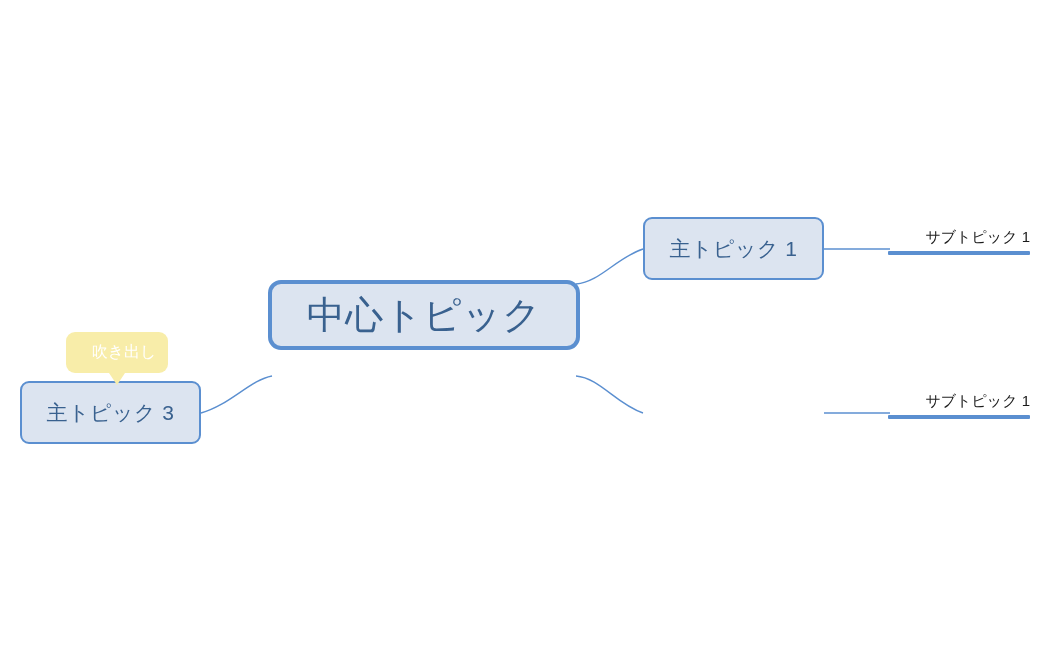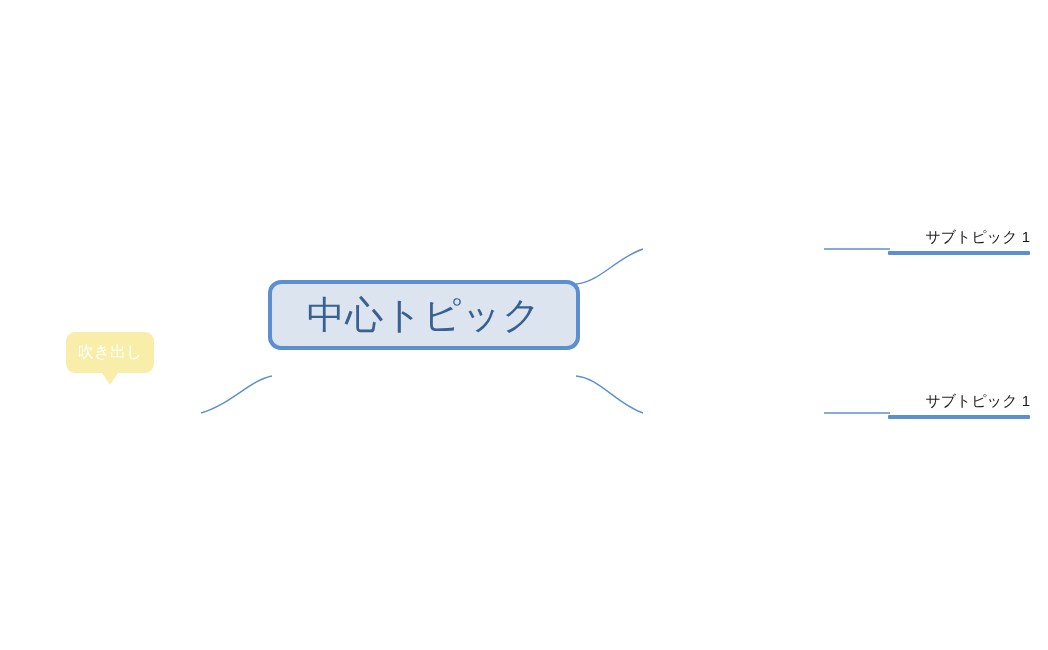--- a/index.html
+++ b/index.html
@@ -94,20 +94,21 @@
     position: absolute;
     left: 66px;
     top: 332px;
     width: 88px;
     height: 41px;
     background: #f8eda9;
     border-radius: 9px;
     display: flex;
     align-items: center;
     justify-content: center;
+    padding-left: 14px;
   }
   #callout-text {
     font-size: 16px;
     color: #ffffff;
     white-space: nowrap;
   }
   #callout-tail {
     position: absolute;
     left: 50%;
     top: 100%;
@@ -129,22 +130,28 @@
     <path d="M 576 376 C 600 378 616 404 643 413" fill="none" stroke="#5b8fd0" stroke-width="1.4"></path>
     <path d="M 272 376 C 250 380 230 405 201 413" fill="none" stroke="#5b8fd0" stroke-width="1.4"></path>
     <line x1="824" y1="249" x2="890" y2="249" stroke="#5b8fd0" stroke-width="1.4"></line>
     <line x1="824" y1="413" x2="890" y2="413" stroke="#5b8fd0" stroke-width="1.4"></line>
   </svg>
 
   <div class="node" id="node-center">
     <span class="node-label">中心トピック</span>
   </div>
 
+  <div class="node node-main" id="node-main-1">
+    <span class="node-label">主トピック 1</span>
+  </div>
 
 
+  <div class="node node-main" id="node-main-3">
+    <span class="node-label">主トピック 3</span>
+  </div>
 
   <div class="subtopic" id="subtopic-1">
     <span class="subtopic-label">サブトピック 1</span>
     <div class="subtopic-bar"></div>
   </div>
 
   <div class="subtopic" id="subtopic-2">
     <span class="subtopic-label">サブトピック 1</span>
     <div class="subtopic-bar"></div>
   </div>

